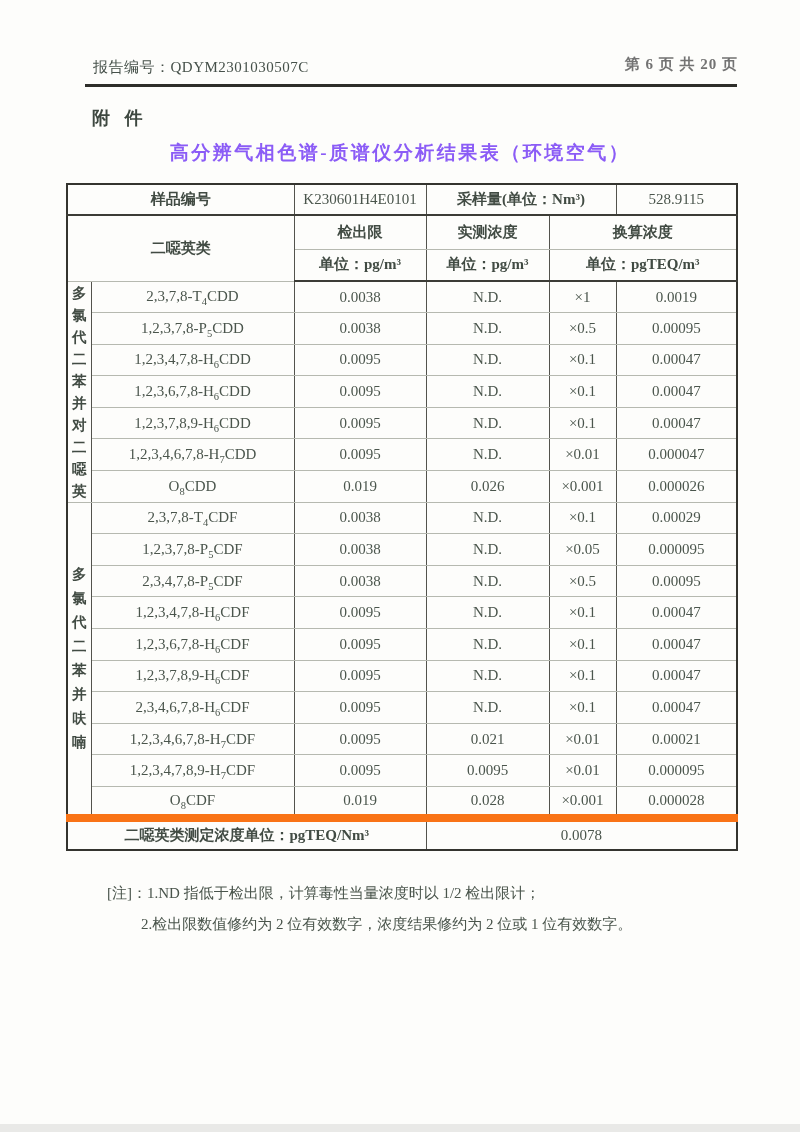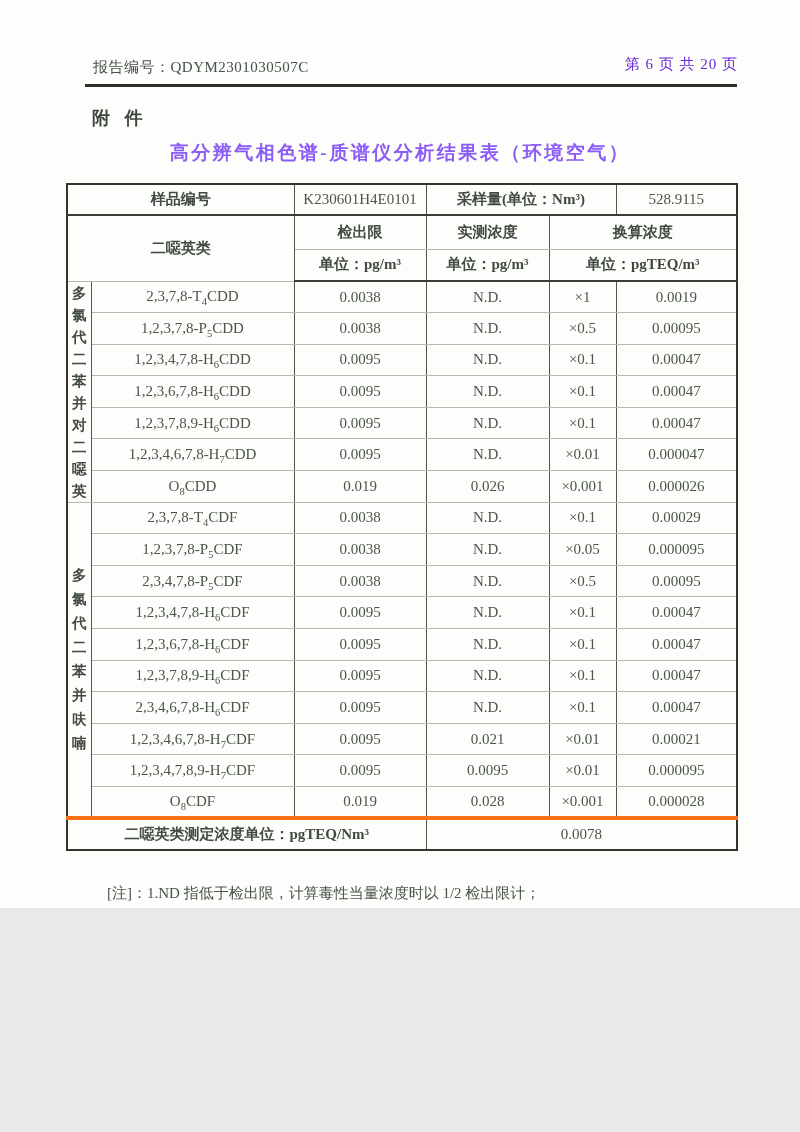--- a/index.html
+++ b/index.html
@@ -1,34 +1,34 @@
 <!DOCTYPE html>
 <html><head>
 <meta charset="utf-8">
 <style>
   * { margin: 0; padding: 0; box-sizing: border-box; }
   html, body { background: #e9e9e7; }
   .page {
     position: relative;
     width: 800px;
-    height: 908px;
+    height: 1124px;
     margin: 0 auto;
     background: #fdfdfb;
     color: #49544b;
     font-family: "Liberation Serif", "DejaVu Serif", serif;
     overflow: hidden;
   }
   
   .doc-header-left {
     position: absolute; left: 93px; top: 58px;
     font-size: 15px; letter-spacing: 0.5px; color: #46514a;
   }
   .doc-header-right {
     position: absolute; right: 62px; top: 55px;
-    font-size: 15px; letter-spacing: 1px; color: #6d28d9;
+    font-size: 15px; letter-spacing: 1px; color: #737373; font-weight: bold;
   }
   .header-rule {
     position: absolute; left: 85px; top: 84px;
     width: 652px; height: 3px; background: #2e2e2a;
   }
   .attachment {
     position: absolute; left: 92px; top: 106px;
     font-size: 18px; font-weight: bold; letter-spacing: 5px; color: #3d473f;
   }
   .doc-title {
@@ -54,21 +54,21 @@
   }
   td.bold { font-weight: bold; color: #414b43; }
   tr.r-sample  { height: 31px; margin-left: 25px; }
   tr.r-cat     { height: 34px; }
   tr.r-unit    { height: 32px; }
   tr.r-data    { height: 31.6px; }
   tr.r-summary { height: 32px; }
   tr.r-sample td { border-bottom: 2px solid #3c3c36; }
   tr.r-unit td   { border-bottom: 2px solid #3c3c36; }
   tr.section-start td { border-top: 1.4px solid #7d8077; }
-  tr.r-summary td { border-top: 4px solid #f97316; }
+  tr.r-summary td { border-top: 8px solid #f97316; }
   td.vlabel {
     font-weight: bold; font-size: 14.5px; color: #414b43;
     padding: 0; line-height: 1;
   }
   td.vlabel .vtext { display: inline-block; }
   sub { font-size: 10.5px; line-height: 0; }
   
   .notes {
     position: absolute; left: 14px; top: 884px; width: 100%;
     font-size: 15px; color: #49544b;

